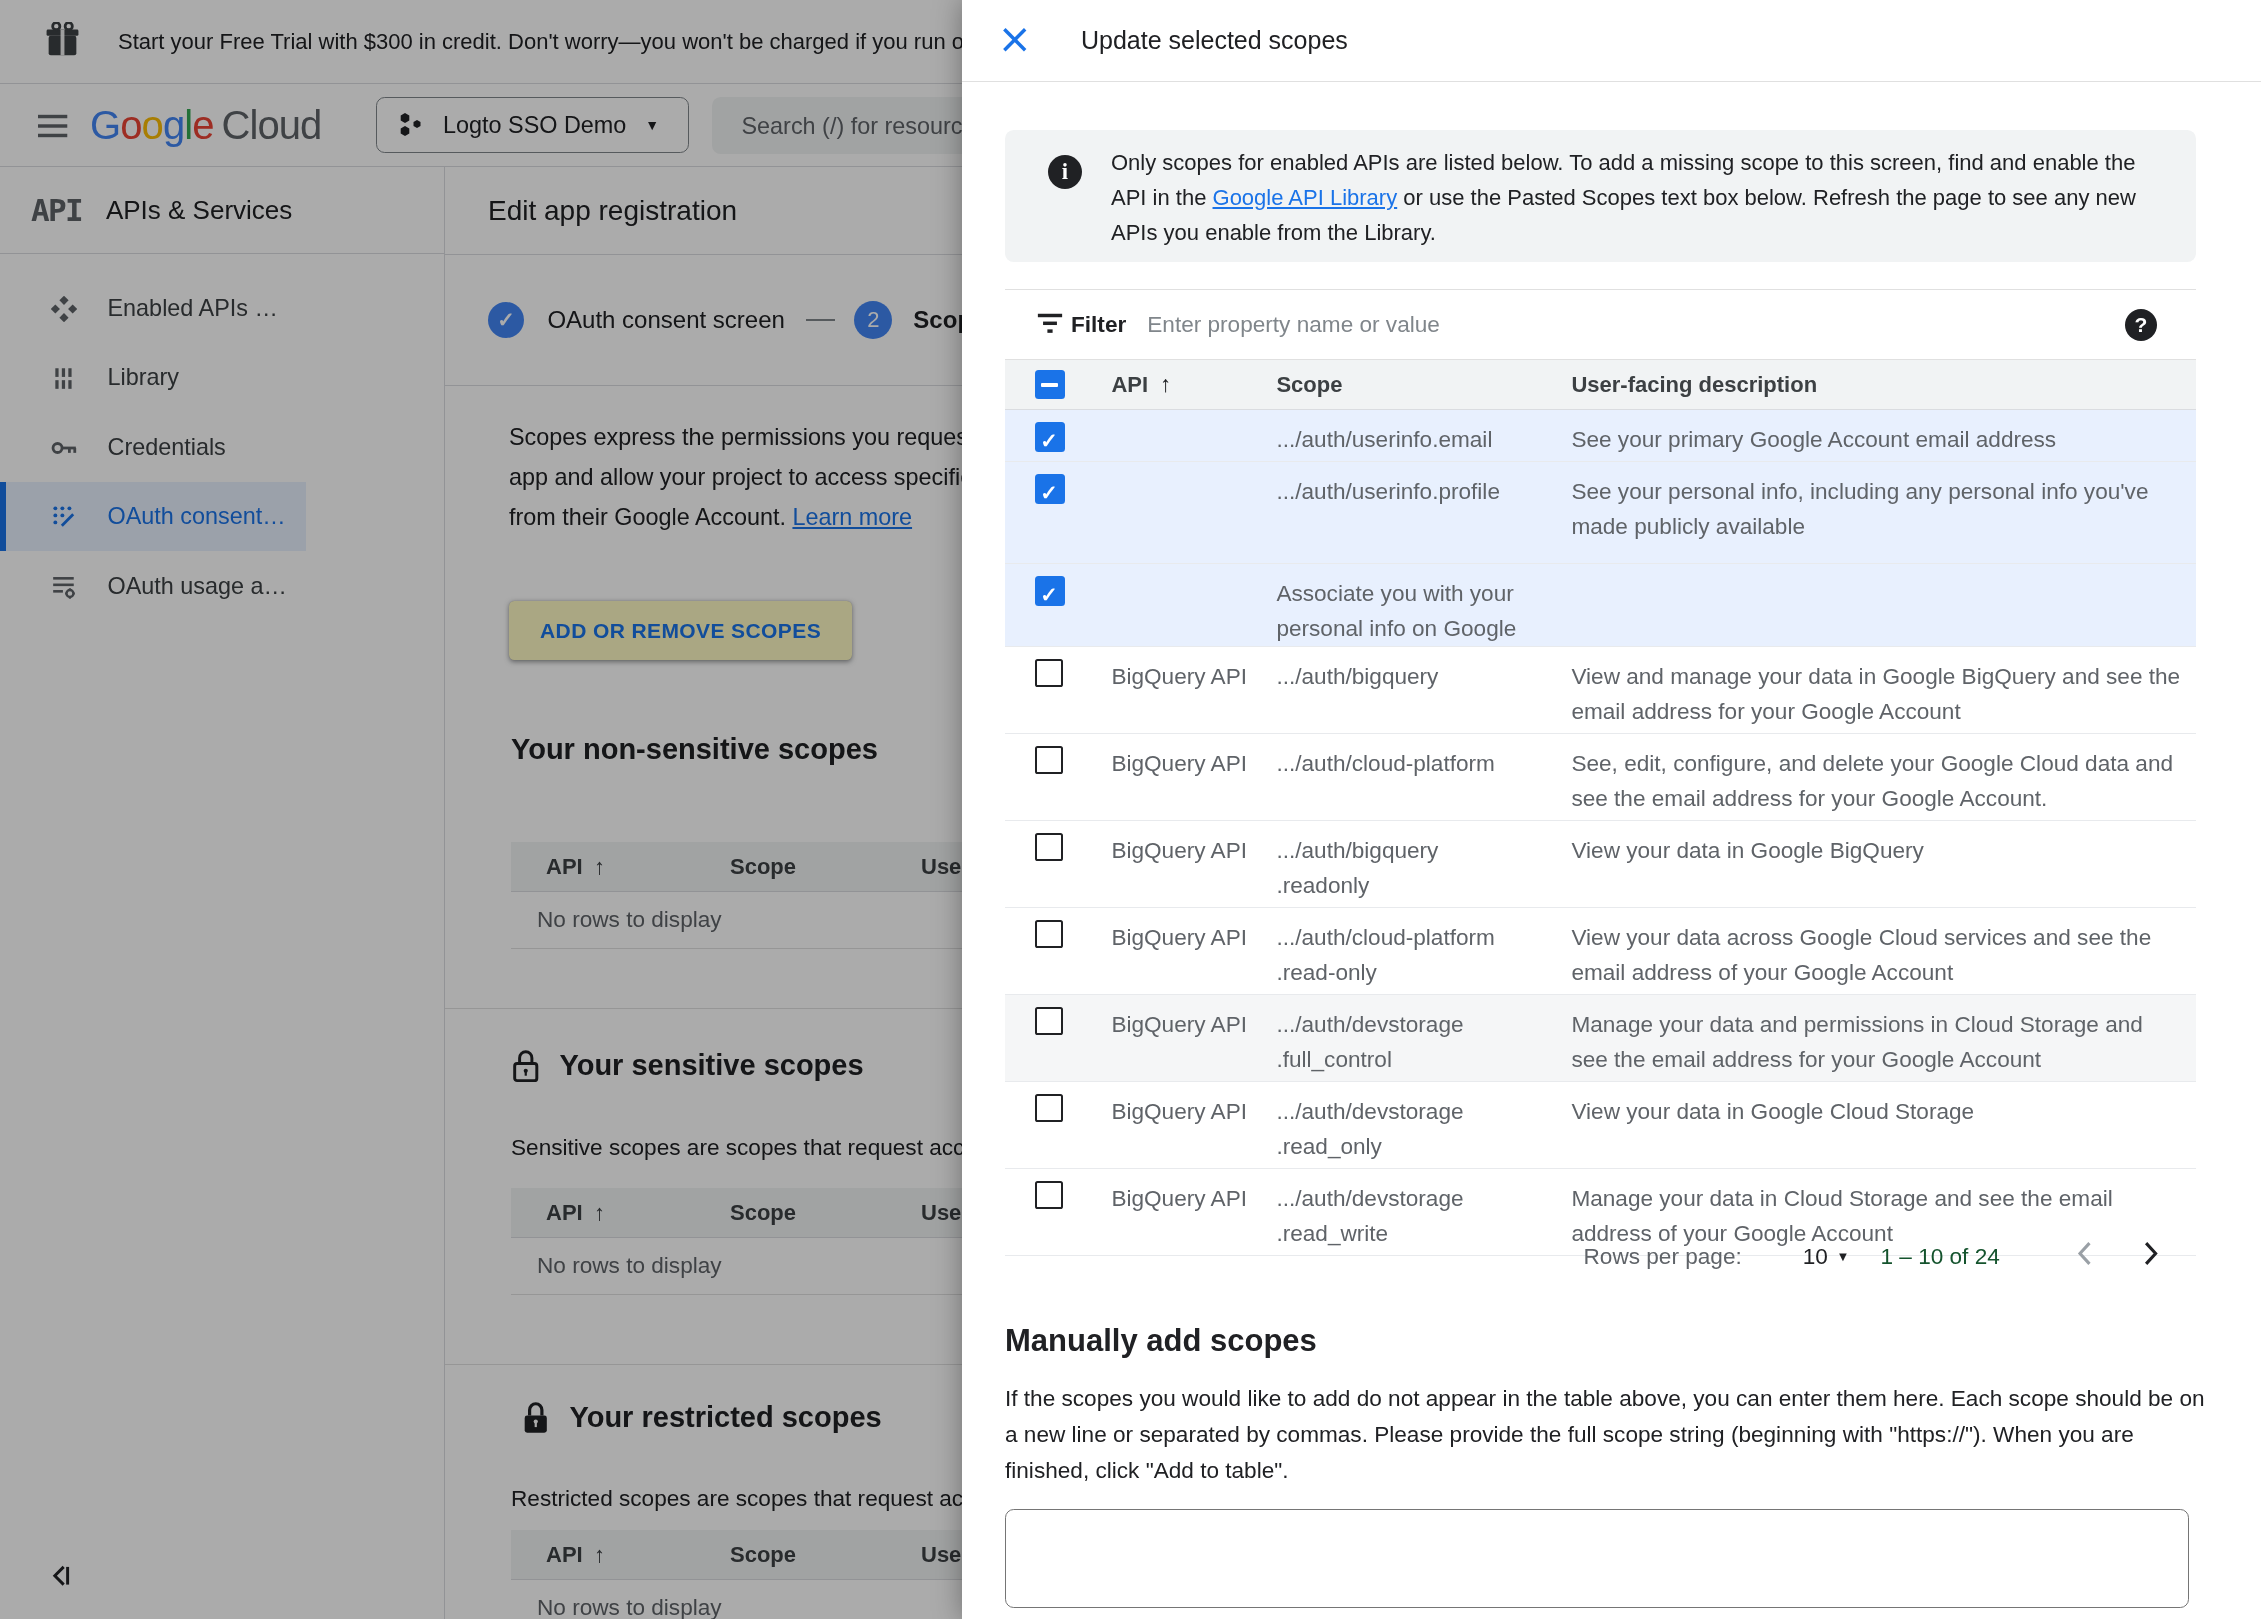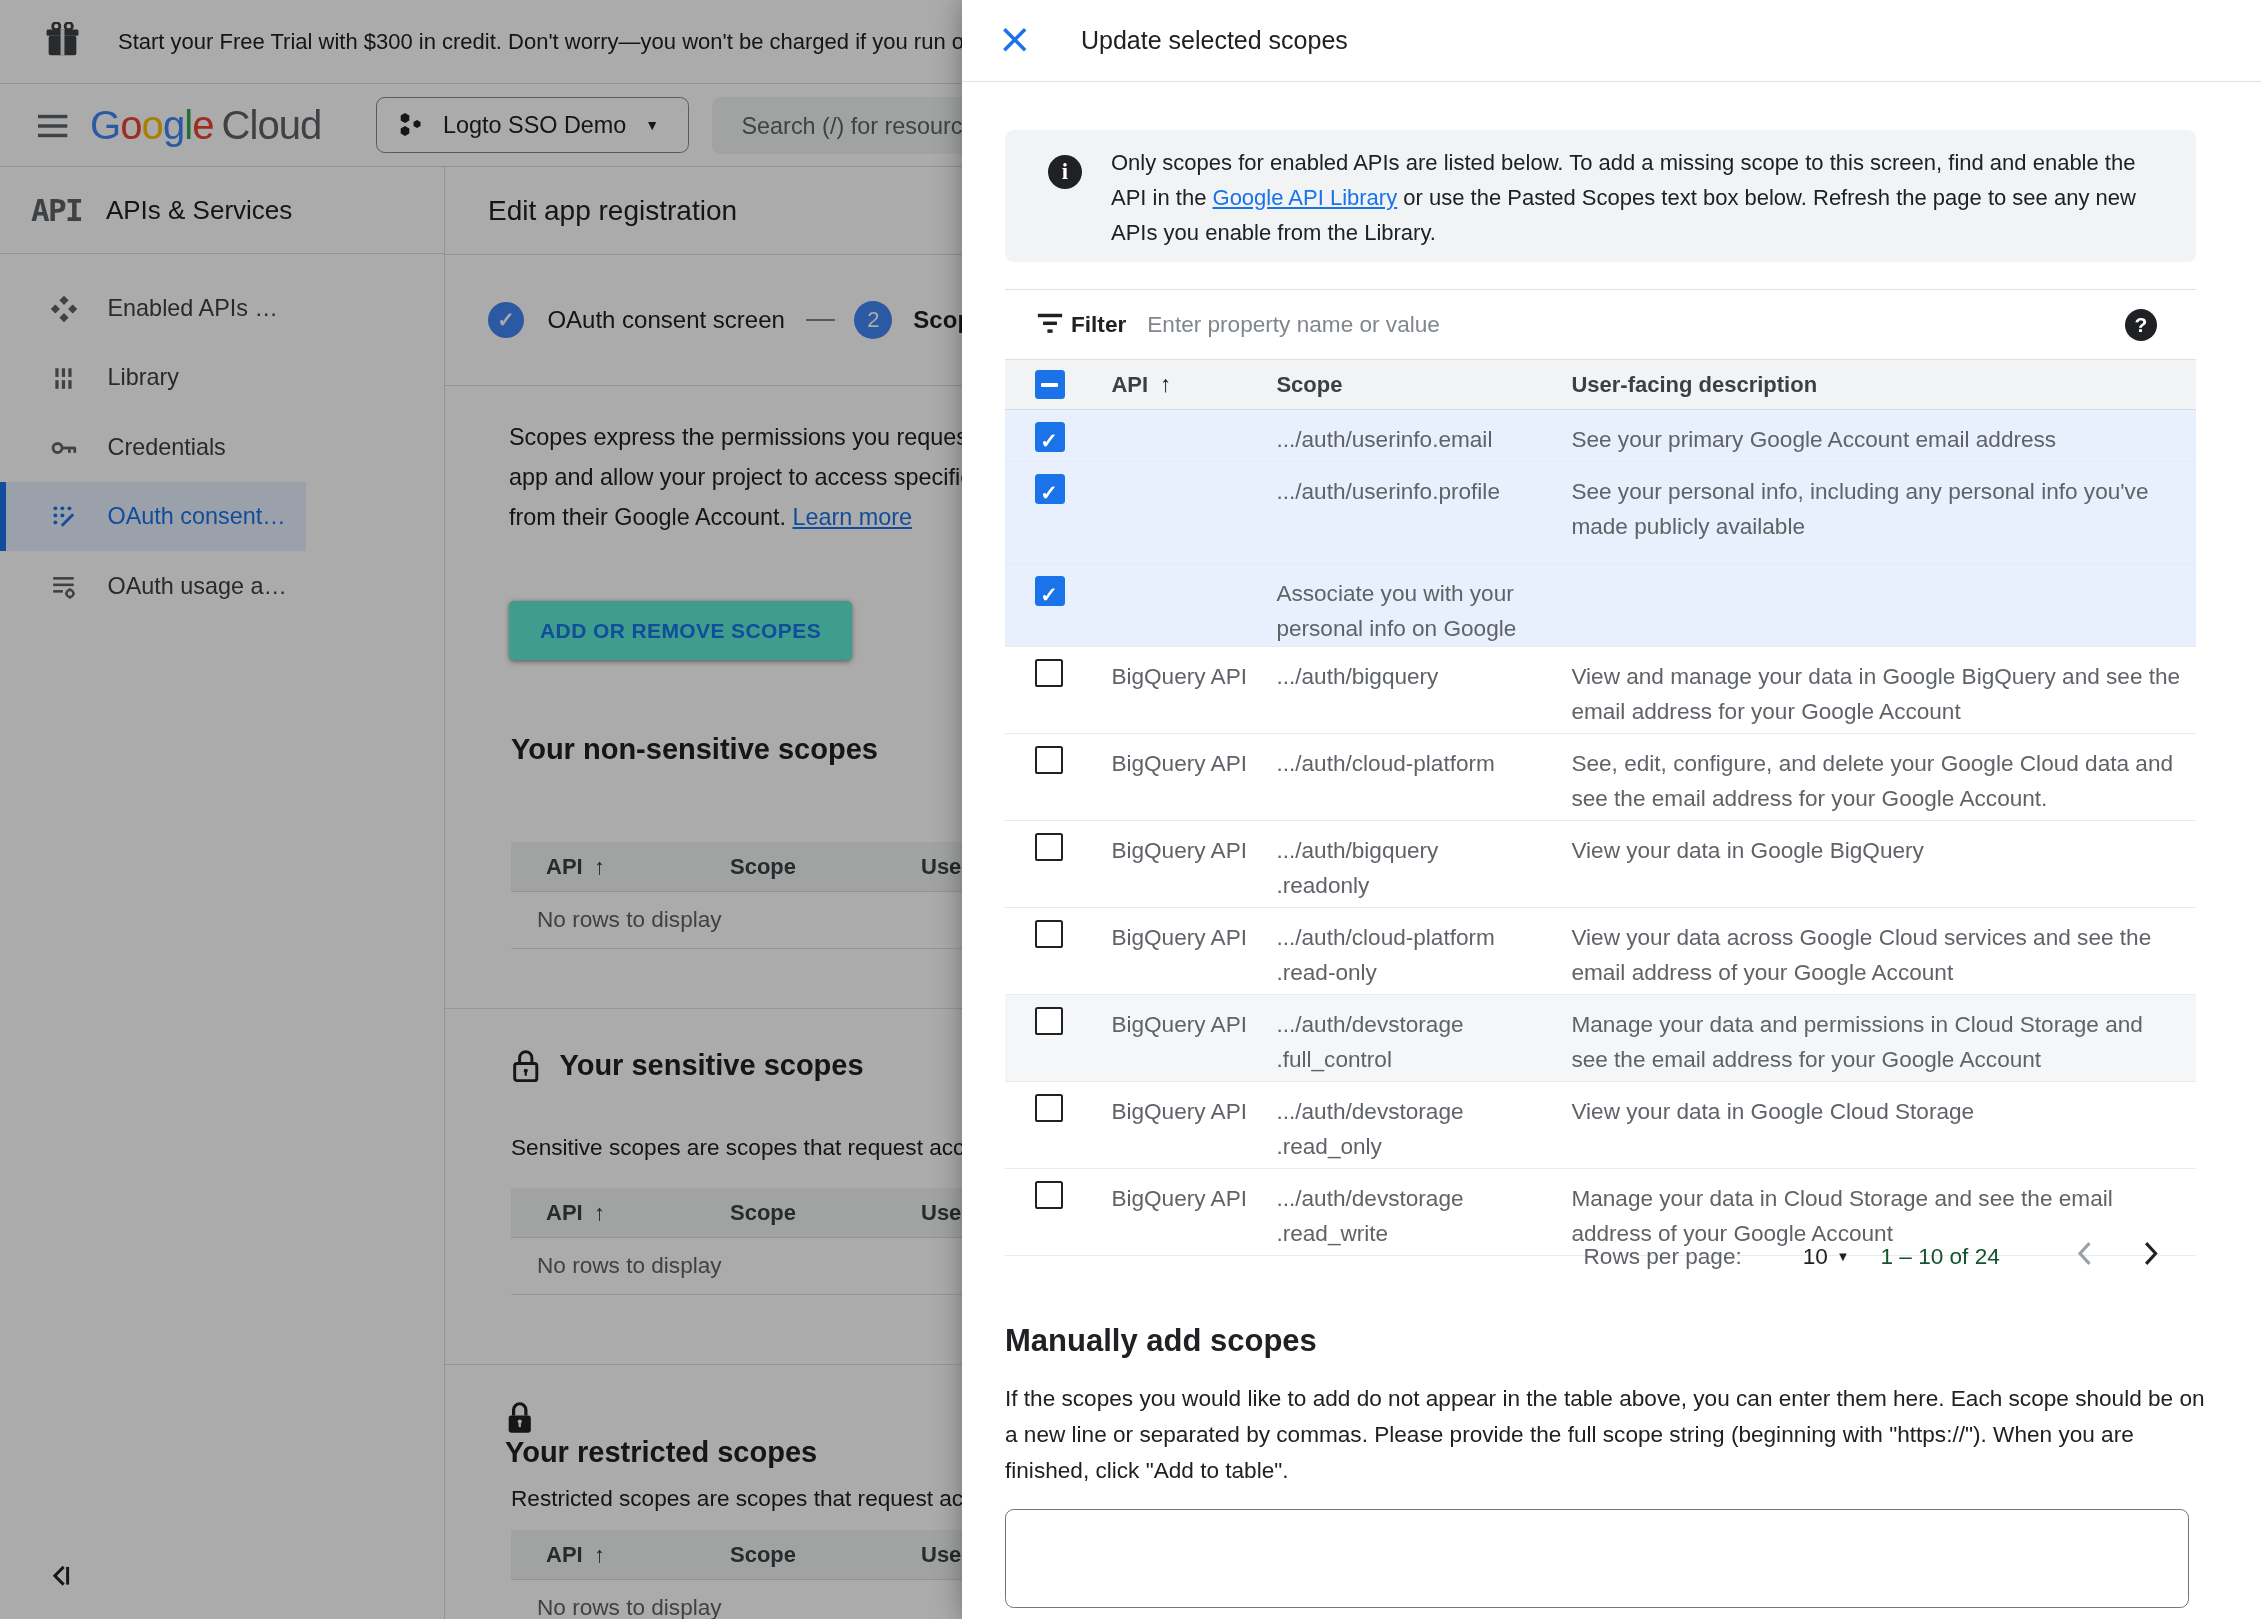--- a/index.html
+++ b/index.html
@@ -50,21 +50,21 @@
   .stepper{height:130px;border-bottom:0.9px solid #dadce0;display:flex;align-items:center;}
   .step-check{margin-left:43px;width:36px;height:36px;border-radius:50%;background:#4285f4;
               display:flex;align-items:center;justify-content:center;color:#fff;font-size:21px;font-weight:700;}
   .step1-label{margin-left:23.4px;font-size:24px;color:#202124;}
   .step-dash{margin-left:21px;width:29.5px;height:2.6px;background:#80868b;}
   .step-num{margin-left:19px;width:38px;height:38px;border-radius:50%;background:#4285f4;color:#fff;
             font-size:22px;display:flex;align-items:center;justify-content:center;}
   .step2-label{margin-left:21px;font-size:24px;font-weight:700;color:#202124;white-space:nowrap;}
   .scopes-para{position:absolute;left:64px;top:250px;width:877px;font-size:23.4px;line-height:40px;color:#202124;}
   .learnmore{color:#1a73e8;text-decoration:underline;}
-  .add-btn{position:absolute;left:64px;top:434px;height:59px;padding:0 31px;background:#5eead4;border:none;
+  .add-btn{position:absolute;left:64px;top:434px;height:59px;padding:0 31px;background:#fef9c3;border:none;
            border-radius:5.2px;color:#1a73e8;font-weight:700;font-size:21px;letter-spacing:0.4px;
            line-height:59px;box-shadow:0 1.7px 5.2px rgba(60,64,67,.55),0 0 0.9px rgba(0,0,0,.2);
            font-family:"Liberation Sans",sans-serif;}
 
   .sect-head{position:absolute;display:flex;align-items:flex-start;}
   .sect-head .hd{font-size:29px;font-weight:700;color:#202124;white-space:nowrap;}
   .sect-head svg{margin-right:19px;}
   .sect-sub{position:absolute;font-size:22.6px;color:#202124;white-space:nowrap;}
   .ltable{position:absolute;width:973px;}
   .ltable .lthead{height:49px;background:#f1f3f4;border-bottom:0.9px solid #dadce0;position:relative;
@@ -314,21 +314,21 @@
           <span class="lt-arrow">↑</span>
         <span class="lt-scope">Scope</span>
         <span class="lt-desc">User-facing description</span>
       </div>
       <div class="ltrow">
           <span>No rows to display</span>
         </div>
     </div>
     <div class="sectline" style="top:1197px;"></div>
 
-    <div class="sect-head" style="left:60px;top:1234px;flex-direction:column;">
+    <div class="sect-head" style="left:76px;top:1234px;">
       <svg width="29.5" height="35" viewBox="0 0 24 28">
         <rect x="3" y="11.5" width="18" height="14" rx="2" fill="#202124"></rect>
         <path d="M7 11.5 V7 a5 5 0 0 1 10 0 v4.5" fill="none" stroke="#202124" stroke-width="2.6"></path>
         <circle cx="12" cy="16.5" r="1.7" fill="#fff"></circle>
           <rect x="11.1" y="16.5" width="1.8" height="4.5" fill="#fff"></rect>
       </svg>
       <span class="hd">Your restricted scopes</span>
     </div>
     <div class="sect-sub" style="left:66px;top:1319px;">Restricted scopes are scopes that request access to highly sensitive user data.</div>
     <div class="ltable" style="left:66px;top:1363px;">

